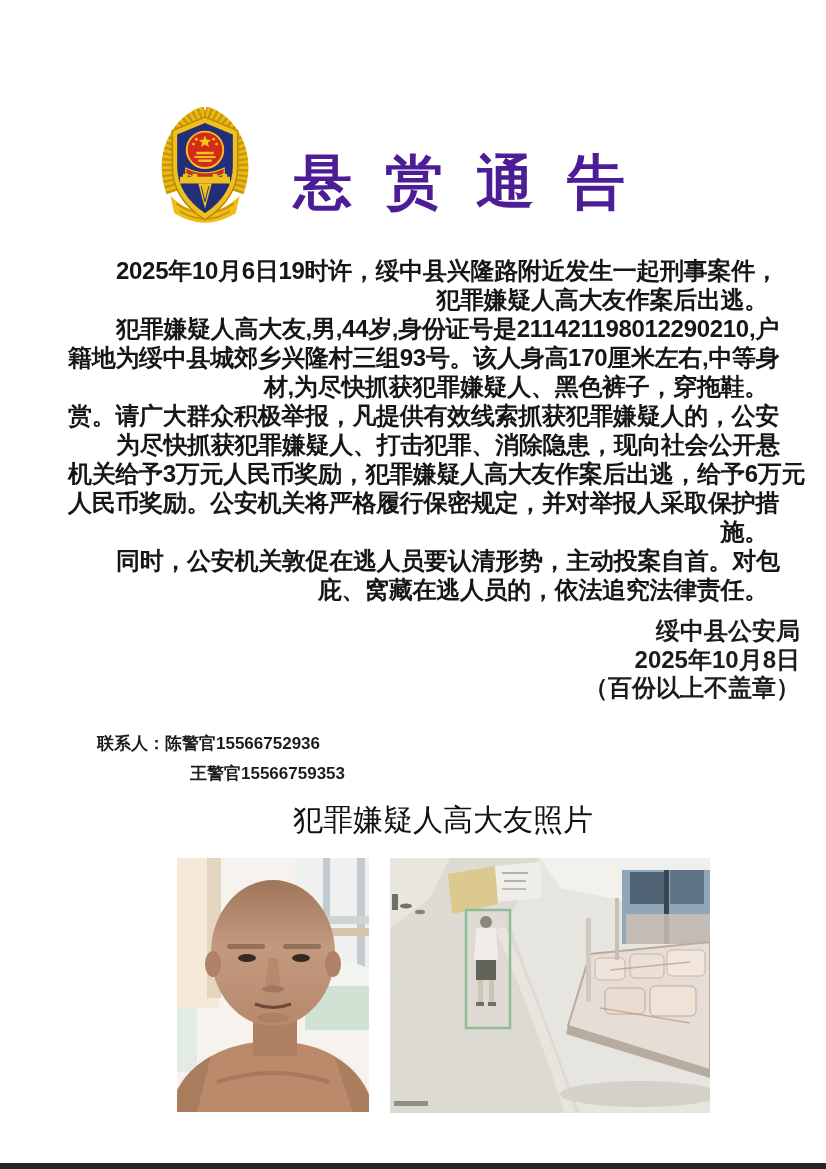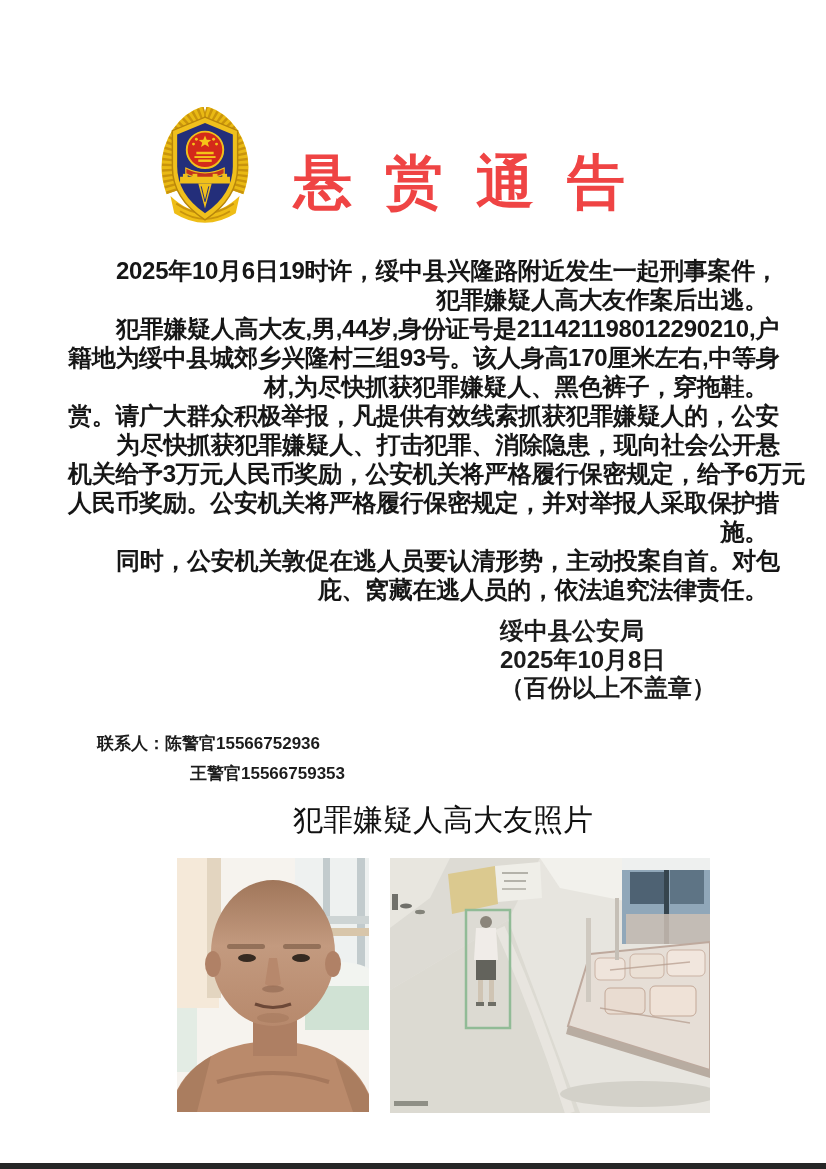--- a/index.html
+++ b/index.html
@@ -5,31 +5,31 @@
   html,body{margin:0;padding:0;background:#ffffff;}
   .page{
     position:relative;width:826px;height:1169px;background:#ffffff;
     overflow:hidden;font-family:"Liberation Sans","DejaVu Sans",sans-serif;color:#1c1c1c;
   }
   
   .emblem{position:absolute;left:157px;top:107px;width:96px;height:126px;}
   .title{
     position:absolute;left:294px;top:144px;white-space:nowrap;
     font-family:"Liberation Serif","DejaVu Serif",serif;
-    font-size:58px;font-weight:700;letter-spacing:33px;color:#ef4444;
+    font-size:58px;font-weight:700;letter-spacing:33px;color:#4c1d95;
   }
   
   .body-text{position:absolute;left:68px;top:256px;width:700px;text-align:right;}
   .line{
     white-space:nowrap;font-size:24px;line-height:29px;font-weight:700;
     letter-spacing:-0.3px;color:#161616;
   }
   .line.indent{padding-left:48px;}
   
-  .signature{position:absolute;left:500px;top:617px;width:300px;text-align:left;}
+  .signature{position:absolute;left:500px;top:617px;width:300px;text-align:right;}
   .signature div{font-size:24px;line-height:28.5px;font-weight:700;white-space:nowrap;}
   
   .contacts{position:absolute;left:97px;top:729px;}
   .contacts div{font-size:17px;line-height:29.5px;font-weight:700;white-space:nowrap;}
   .contacts .second{padding-left:93px;}
   
   .photo-caption{
     position:absolute;left:60px;top:800px;width:766px;text-align:center;
     font-size:30px;font-weight:400;color:#111;
   }
@@ -79,21 +79,21 @@
   <div class="title">悬赏通告</div>
 
   <div class="body-text">
     <div class="line indent">2025年10月6日19时许，绥中县兴隆路附近发生一起刑事案件，</div>
     <div class="line">犯罪嫌疑人高大友作案后出逃。</div>
     <div class="line indent">犯罪嫌疑人高大友,男,44岁,身份证号是211421198012290210,户</div>
     <div class="line">籍地为绥中县城郊乡兴隆村三组93号。该人身高170厘米左右,中等身</div>
     <div class="line">材,为尽快抓获犯罪嫌疑人、黑色裤子，穿拖鞋。</div>
     <div class="line">赏。请广大群众积极举报，凡提供有效线索抓获犯罪嫌疑人的，公安</div>
     <div class="line indent">为尽快抓获犯罪嫌疑人、打击犯罪、消除隐患，现向社会公开悬</div>
-    <div class="line">机关给予3万元人民币奖励，公安机关将严格履行保密规定，给予6万元</div>
+    <div class="line">机关给予3万元人民币奖励，犯罪嫌疑人高大友作案后出逃，给予6万元</div>
     <div class="line">人民币奖励。公安机关将严格履行保密规定，并对举报人采取保护措</div>
     <div class="line">施。</div>
     <div class="line indent">同时，公安机关敦促在逃人员要认清形势，主动投案自首。对包</div>
     <div class="line">庇、窝藏在逃人员的，依法追究法律责任。</div>
   </div>
 
   <div class="signature">
     <div>绥中县公安局</div>
     <div>2025年10月8日</div>
     <div>（百份以上不盖章）</div>

